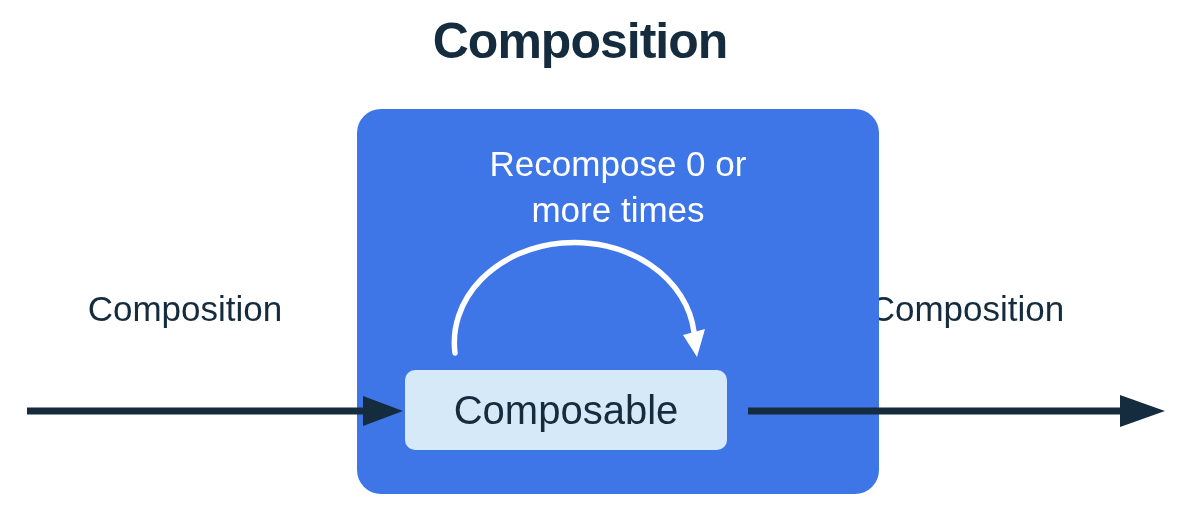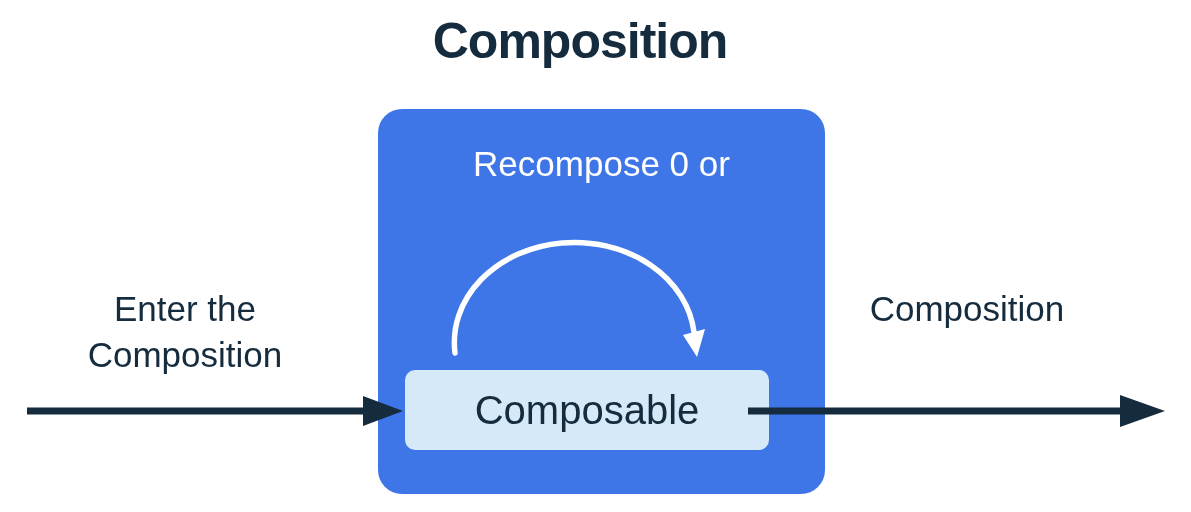--- a/index.html
+++ b/index.html
@@ -40,39 +40,39 @@
     font-size:35px;
     font-weight:500;
     line-height:46px;
     color:var(--ink);
   }
   .side-label .line{display:block;}
   .enter-pos{left:45px;}
   .leave-pos{left:827px;}
   .comp-box{
     position:absolute;
-    left:378px; top:109px;
-    width:447px; height:385px;
+    left:357px; top:109px;
+    width:522px; height:385px;
     background:var(--box-blue);
     border-radius:24px;
   }
   .note{
     position:absolute;
     top:32px; left:0; width:100%;
     text-align:center;
     color:#ffffff;
     font-size:35px;
     font-weight:400;
     line-height:46px;
   }
   .note .line{display:block;}
   .chip{
     position:absolute;
     left:405px; top:370px;
-    width:364px; height:80px;
+    width:322px; height:80px;
     background:var(--chip-blue);
     border-radius:10px;
     display:flex;
     align-items:center;
     justify-content:center;
   }
   .chip .chip-label{
     font-size:40px;
     font-weight:500;
     color:var(--ink);
@@ -88,31 +88,31 @@
   .arc-head{fill:var(--arc-white);}
 </style>
 </head>
 <body>
 
 <div class="stage">
 
   <div class="title">Composition</div>
 
   <div class="side-label enter-pos">
-    <span class="line">Enter the</span>
     <span class="line">Composition</span>
   </div>
 
   <div class="side-label leave-pos">
     <span class="line">Composition</span>
   </div>
 
   <div class="comp-box">
     <div class="note">
       <span class="line">Recompose 0 or</span>
+      <span class="line">more times</span>
     </div>
   </div>
 
   <div class="chip">
     <span class="chip-label">Composable</span>
   </div>
 
   <svg class="overlay" width="1191" height="512" viewBox="0 0 1191 512" aria-hidden="true">
     <g>
       <line class="flow" x1="27" y1="411" x2="366" y2="411"></line>

